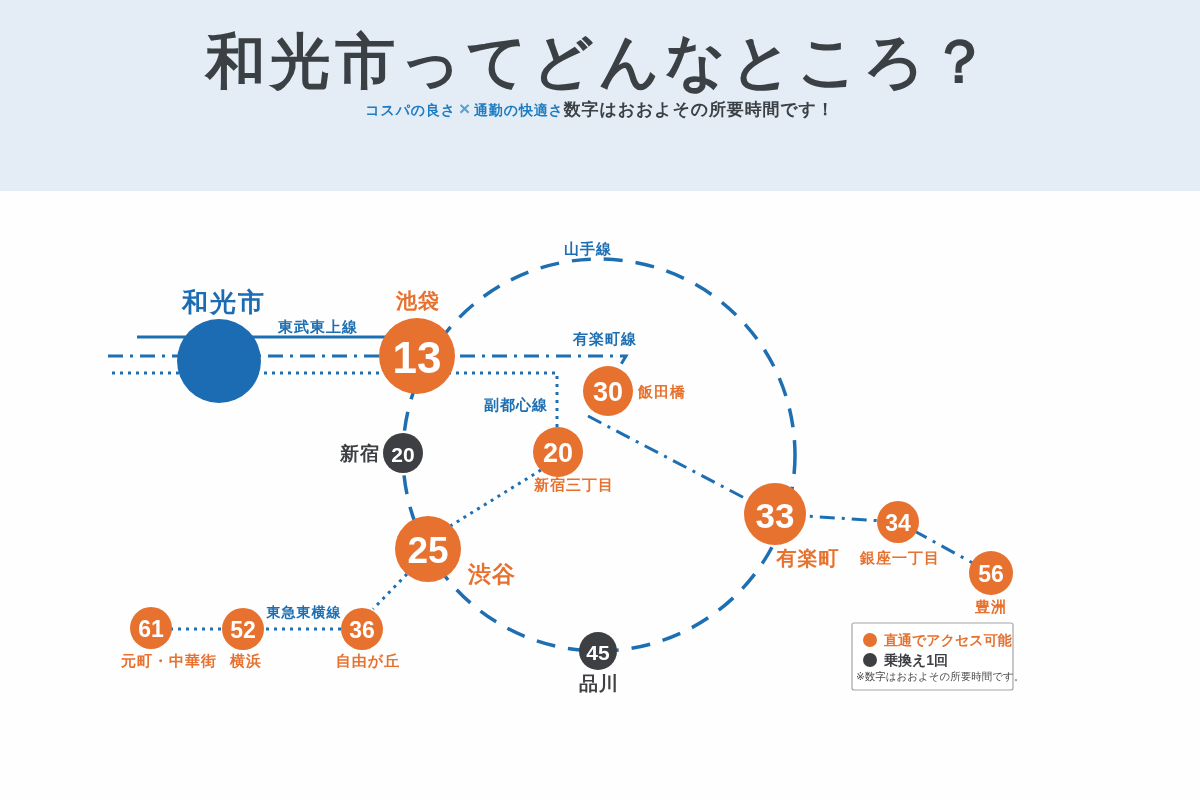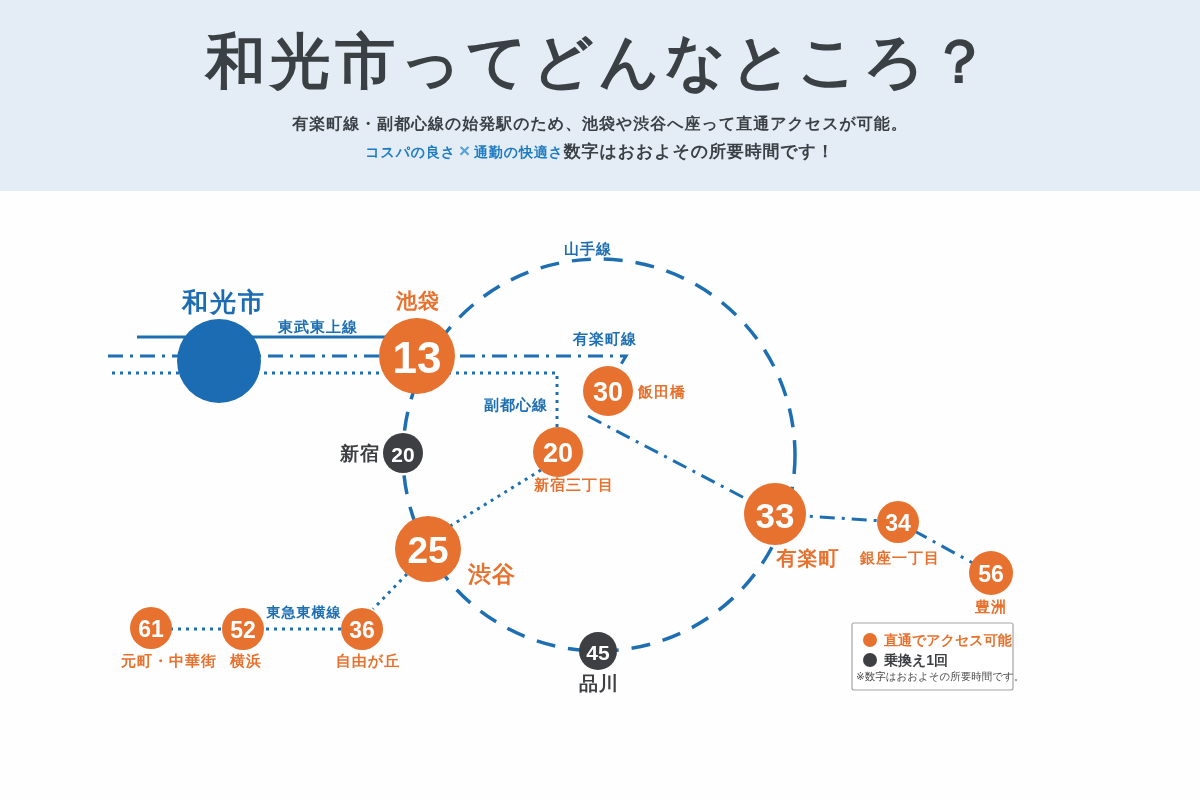--- a/index.html
+++ b/index.html
@@ -63,21 +63,20 @@
   .legend-transfer-text { fill:var(--transfer); font-weight:800; font-size:14px; }
   .legend-note { fill:#4a4a4a; font-size:10.5px; }
 </style>
 </head>
 <body>
 
 <div class="page">
 
   <header class="header">
     <h1 class="title">和光市ってどんなところ？</h1>
-    <p class="sub1">有楽町線・副都心線の始発駅のため、池袋や渋谷へ座って直通アクセスが可能。</p>
     <p class="sub2"><span class="hl">コスパの良さ</span><span class="cross">×</span><span class="hl">通勤の快適さ</span><span>数字はおおよその所要時間です！</span></p>
   </header>
 
   <svg class="map" width="1200" height="800" viewBox="0 0 1200 800" aria-hidden="false">
 
     <circle class="rail rail-loop" cx="599" cy="455" r="196"></circle>
     <path class="rail rail-solid" d="M137 337 H412"></path>
     <path class="rail rail-dashdot" d="M108 356 H626 L611 381 M588 416 L775 514 L898 522 L991 573"></path>
     <path class="rail rail-dotted" d="M112 373 H557 V429 M541 470 L447 528 M407 574 L373 609 M341 629 H151"></path>
 

